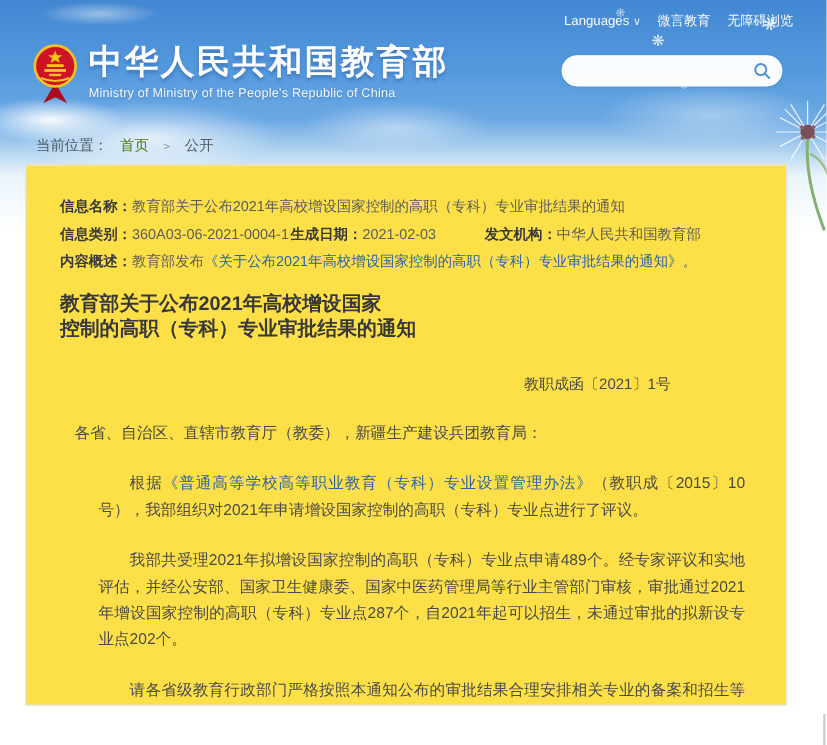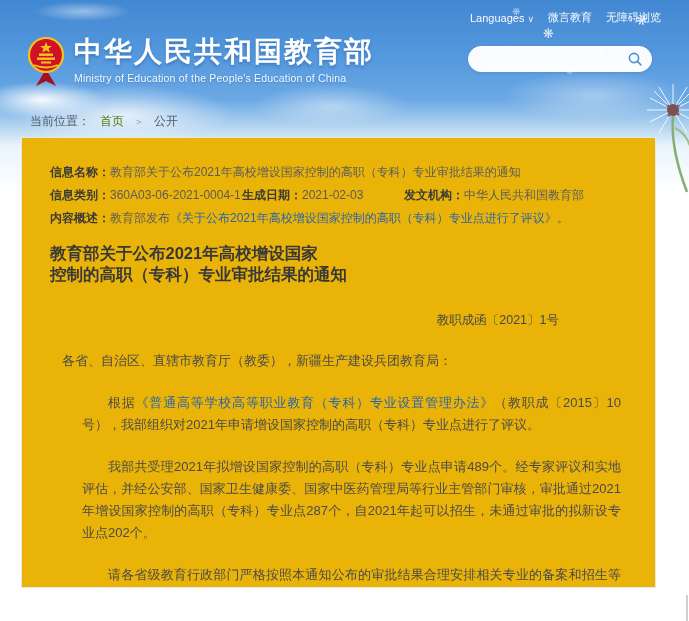--- a/index.html
+++ b/index.html
@@ -45,21 +45,21 @@
   .seed { position:absolute; color:rgba(255,255,255,.8); z-index:4; user-select:none; }
   .dandelion { position:absolute; right:-4px; top:76px; z-index:4; }
 
   
   .breadcrumb { position:absolute; left:30px; top:113px; z-index:6; font-size:12px; color:#4d5a66; display:flex; gap:10px; align-items:center; }
   .breadcrumb a { color:#4d7c0f; text-decoration:none; cursor:pointer; }
   .crumb-sep { font-size:10px; color:#7d8a96; }
 
   
   .card { position:absolute; left:21px; top:137px; width:635px; height:451px; z-index:6;
-    background:#eab308; border:1px solid #e7e7e7; padding:23px 20px 0 28px; overflow:hidden; }
+    background:#fde047; border:1px solid #e7e7e7; padding:23px 20px 0 28px; overflow:hidden; }
 
   .info { font-size:12px; color:#5c5c5c; }
   .info-row { display:flex; line-height:23px; white-space:nowrap; }
   .ilabel { font-weight:bold; color:#3a3a3a; }
   .f1 { width:192px; flex:0 0 auto; }
   .f2 { width:162px; flex:0 0 auto; }
   .f3 { flex:1; }
   .ilink { color:#2c64a8; text-decoration:none; cursor:pointer; }
 
   .doc-title { margin-top:13px; font-size:16.5px; font-weight:bold; color:#383838; line-height:21px; }
@@ -124,21 +124,21 @@
         <path d="M19,33 L9,50 L19,45 L29,50 Z" fill="#a80e20"></path>
         <circle cx="19" cy="19" r="17" fill="#cf1225" stroke="#f5c31e" stroke-width="2.2"></circle>
         <polygon points="19,6 20.6,10 25,10 21.6,12.6 22.8,16.6 19,14.2 15.2,16.6 16.4,12.6 13,10 17.4,10" fill="#f5c31e"></polygon>
         <rect x="12" y="17.5" width="14" height="2.4" fill="#f5c31e"></rect>
         <rect x="10" y="21.5" width="18" height="2.4" fill="#f5c31e"></rect>
         <rect x="14" y="25.5" width="10" height="2" fill="#f5c31e"></rect>
         <path d="M7,29 Q19,34 31,29" stroke="#f5c31e" stroke-width="1.8" fill="none"></path>
       </svg>
       <div class="brand-text">
         <div class="cn">中华人民共和国教育部</div>
-        <div class="en">Ministry of Education of the People's Education of China</div>
+        <div class="en">Ministry of Ministry of the People's Republic of China</div>
       </div>
     </div>
 
     <div class="search">
       <input type="text" placeholder="" style="">
       <svg class="mag" viewBox="0 0 16 16">
         <circle cx="7" cy="7" r="4.6" fill="none" stroke="#4a8fd8" stroke-width="1.6"></circle>
         <line x1="10.4" y1="10.4" x2="14" y2="14" stroke="#4a8fd8" stroke-width="1.6" stroke-linecap="round"></line>
       </svg>
     </div>
@@ -158,21 +158,21 @@
         <span class="ilabel">信息名称：</span>
         <span>教育部关于公布2021年高校增设国家控制的高职（专科）专业审批结果的通知</span>
       </div>
       <div class="info-row">
         <span class="f1"><span class="ilabel">信息类别：</span><span>360A03-06-2021-0004-1</span></span>
         <span class="f2"><span class="ilabel">生成日期：</span><span>2021-02-03</span></span>
         <span class="f3"><span class="ilabel">发文机构：</span><span>中华人民共和国教育部</span></span>
       </div>
       <div class="info-row">
         <span class="ilabel">内容概述：</span>
-        <span><span>教育部发布</span><a class="ilink">《关于公布2021年高校增设国家控制的高职（专科）专业点进行了评议》</a><span>。</span></span>
+        <span><span>教育部发布</span><a class="ilink">《关于公布2021年高校增设国家控制的高职（专科）专业审批结果的通知》</a><span>。</span></span>
       </div>
     </div>
 
     <div class="doc-title">
       <div>教育部关于公布2021年高校增设国家</div>
       <div>控制的高职（专科）专业审批结果的通知</div>
     </div>
 
     <div class="doc-number">教职成函〔2021〕1号</div>
 

